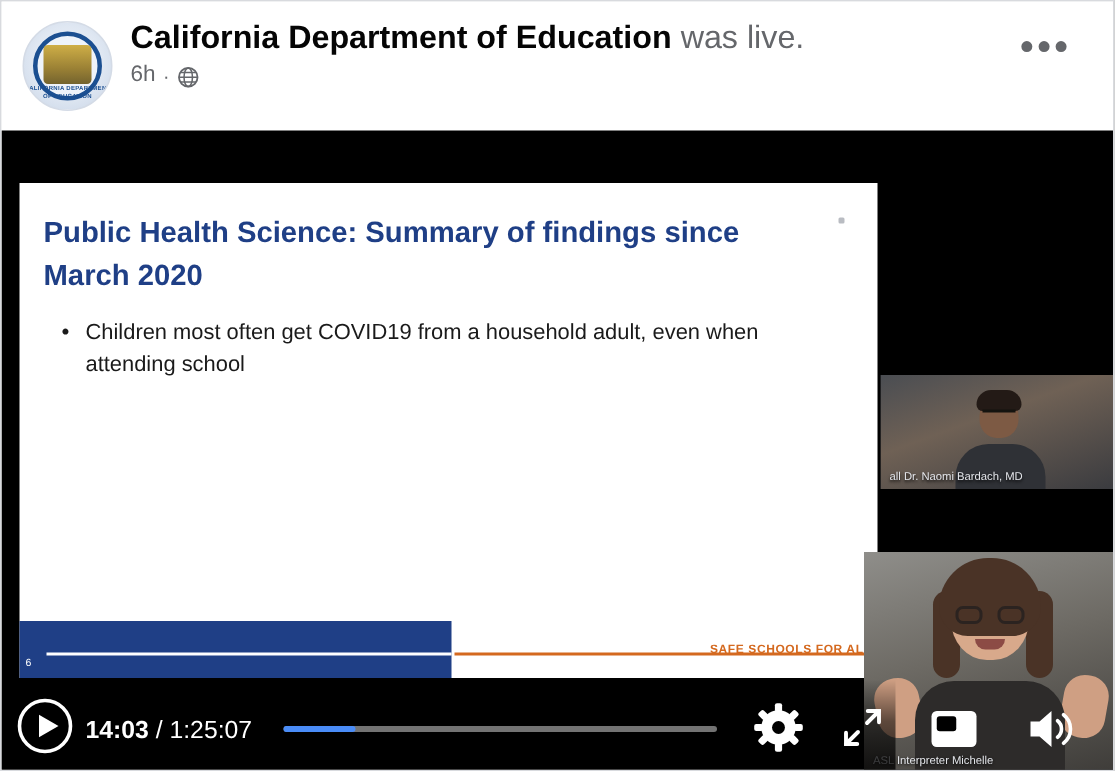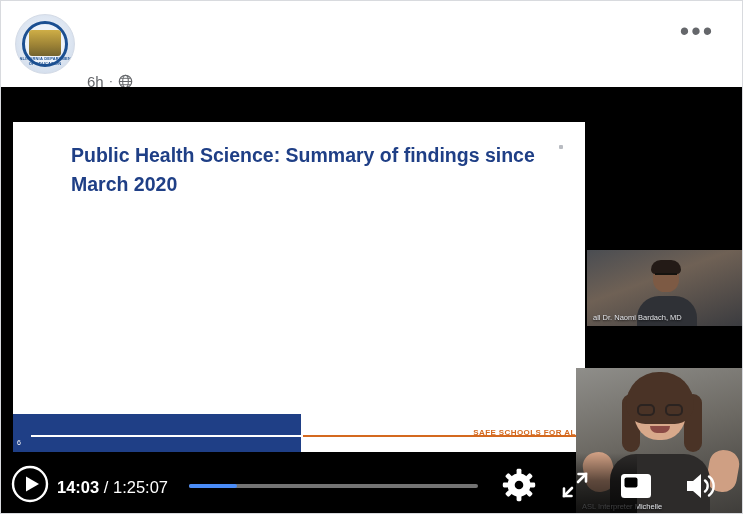--- a/index.html
+++ b/index.html
@@ -80,25 +80,24 @@
     color: #050505;
   }
   .was-live {
     font-weight: normal;
     color: #65676b;
   }
   .meta-line {
     position: absolute;
     left: 86px; top: 40px;
     display: flex;
-    align-items: flex-start;
+    align-items: flex-end;
     gap: 5px;
     font-size: 15px;
     color: #65676b;
-    margin-top: 32px;
   }
   .meta-dot {
     color: #65676b;
     font-size: 13px;
   }
   .globe-icon {
     display: inline-block;
     width: 15px; height: 15px;
     position: relative;
     top: 1px;
@@ -136,21 +135,20 @@
     overflow: hidden;
   }
   .slide-title {
     position: absolute;
     left: 16px; top: 19px;
     width: 520px;
     font-size: 19.5px;
     font-weight: bold;
     color: #1f3f86;
     line-height: 29px;
-    margin-left: 42px;
   }
   .slide-bullets {
     position: absolute;
     left: 26px; top: 90px;
     width: 525px;
   }
   .bullet {
     position: relative;
     padding-left: 18px;
     margin-bottom: 22px;
@@ -348,21 +346,20 @@
     transform: rotate(10deg);
   }
 
   
   .controls {
     position: absolute;
     left: 0; bottom: 0;
     width: 596px;
     height: 62px;
     background: linear-gradient(180deg, rgba(0,0,0,.0) 0%, rgba(0,0,0,.55) 45%, rgba(0,0,0,.8) 100%);
-    padding-left: 40px;
   }
   .play-btn {
     position: absolute;
     left: 10px; bottom: 12px;
     width: 38px; height: 38px;
     cursor: pointer;
   }
   .play-btn svg { display: block; }
   .time {
     position: absolute;
@@ -422,20 +419,24 @@
 <div class="screen">
 
   <div class="post-header">
 
     <div class="avatar">
       <div class="seal-ring"></div>
       <div class="seal-inner"></div>
       <div class="seal-text">CALIFORNIA DEPARTMENT OF EDUCATION</div>
     </div>
 
+    <div class="title-line">
+      <span class="page-name">California Department of Education</span>
+      <span class="was-live">was live.</span>
+    </div>
 
     <div class="meta-line">
       <span>6h</span>
       <span class="meta-dot">·</span>
       <span class="globe-icon">
         <svg width="15" height="15" viewBox="0 0 16 16" aria-hidden="true">
           <circle cx="8" cy="8" r="6.6" fill="none" stroke="#65676b" stroke-width="1.3"></circle>
           <ellipse cx="8" cy="8" rx="3" ry="6.6" fill="none" stroke="#65676b" stroke-width="1.1"></ellipse>
           <line x1="1.5" y1="8" x2="14.5" y2="8" stroke="#65676b" stroke-width="1.1"></line>
           <line x1="2.6" y1="4.6" x2="13.4" y2="4.6" stroke="#65676b" stroke-width="1"></line>
@@ -446,20 +447,21 @@
 
     <div class="more-btn">•••</div>
   </div>
 
   <div class="video">
 
     <div class="slide">
       <div class="slide-title">Public Health Science: Summary of findings since March 2020</div>
       <div class="slide-pagemark"></div>
       <div class="slide-bullets">
+        <div class="bullet">Children most often get COVID19 from a household adult, even when attending school</div>
       </div>
       <div class="slide-footer-bar">
         <div class="blue-block"></div>
         <div class="white-rule"></div>
         <div class="orange-rule"></div>
         <div class="slide-num">6</div>
         <div class="footer-text">SAFE SCHOOLS FOR ALL</div>
       </div>
     </div>
 

